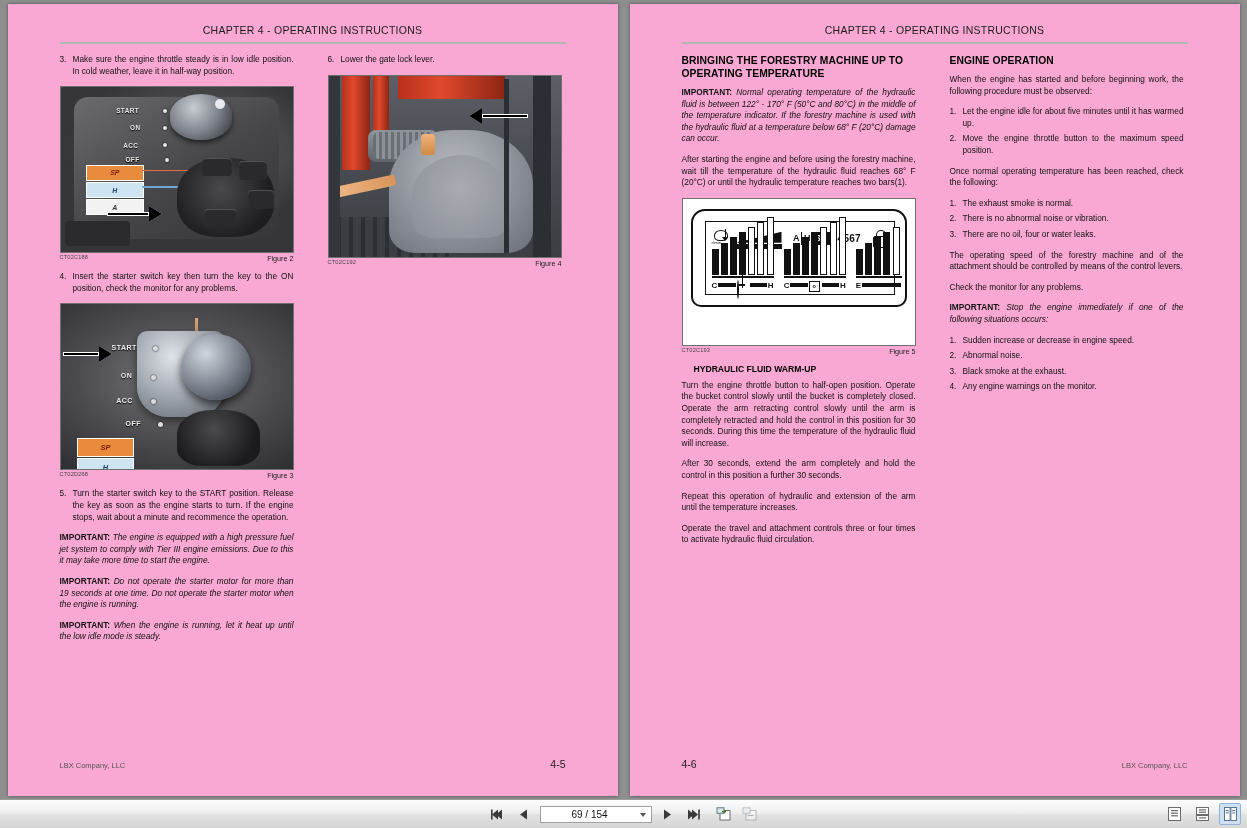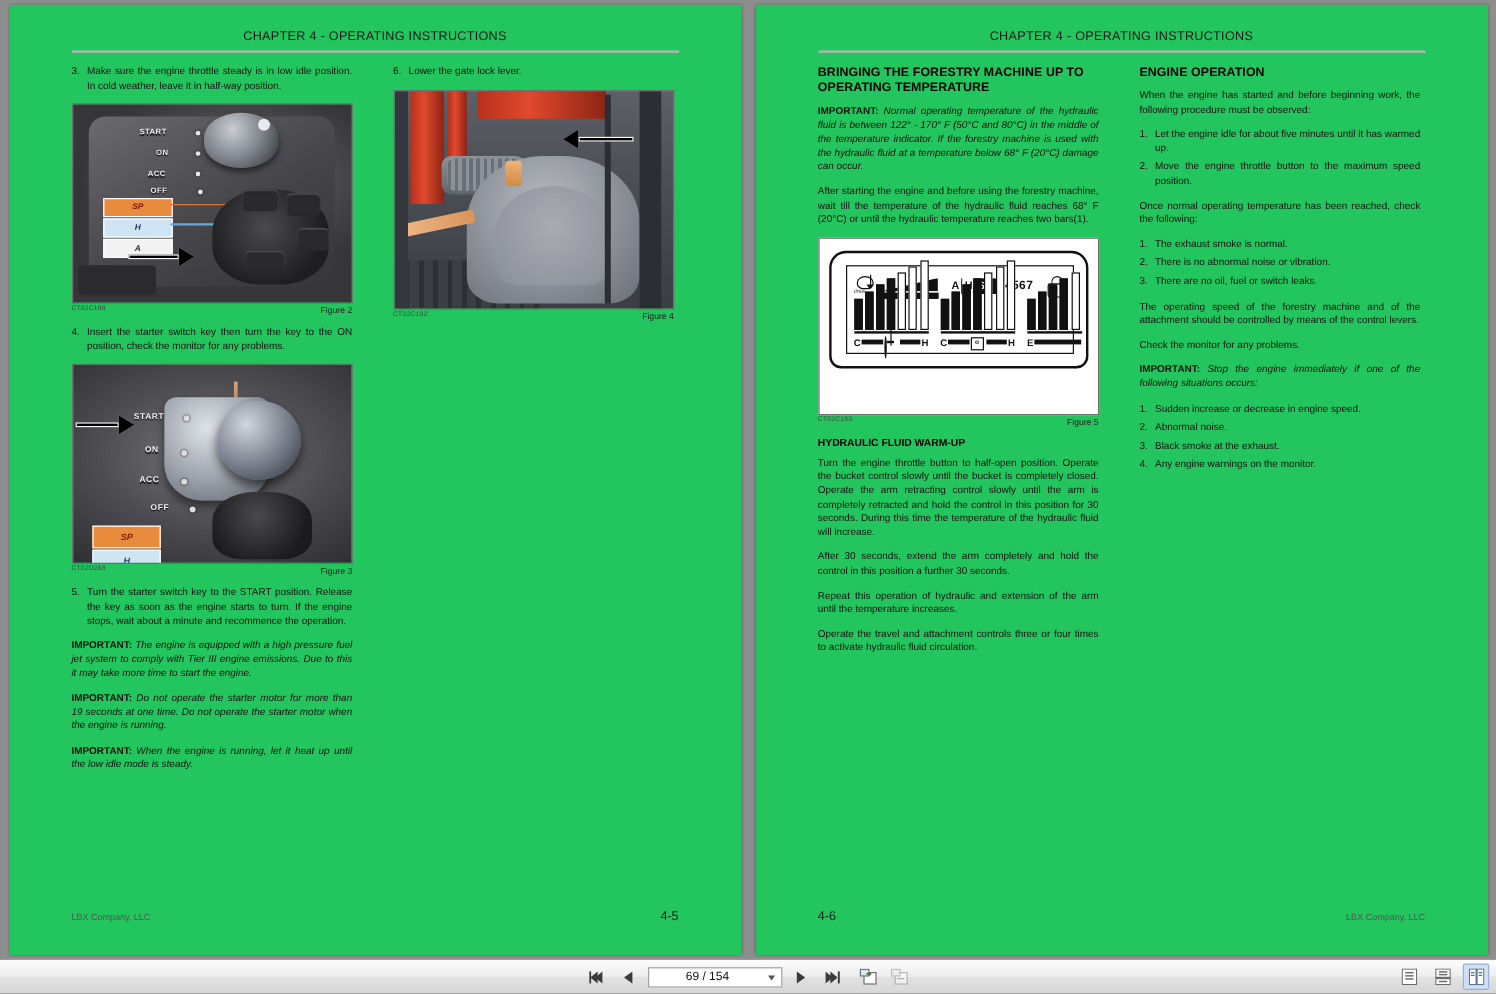--- a/index.html
+++ b/index.html
@@ -15,21 +15,21 @@
   #viewer {
     position: absolute; left: 0; top: 0; width: 1247px; height: 800px;
     background: #8e8e8e;
     display: flex; flex-direction: row;
     justify-content: center; align-items: flex-start;
     gap: 12px;
   }
   .page {
     position: relative;
     width: 610px; height: 792px;
-    background: #22c55e;
+    background: #f9a8d4;
     box-shadow: 0 0 3px rgba(0,0,0,.45);
     margin-top: 4px;
     overflow: hidden;
   }
   .page-inner { position: absolute; left: 0; top: 0; right: 0; bottom: 0; }
 
   
   .pg-header {
     position: absolute; left: 52px; right: 52px; top: 20px;
     text-align: center;
@@ -67,21 +67,21 @@
   .num-list li .n { position: absolute; left: 0; top: 0; }
   .num-list.tight li { margin-bottom: 4px; }
   .imp { font-weight: bold; }
   .ital { font-style: italic; }
   h2.sect {
     margin: 0 0 7px 0;
     font-size: 10.3px; font-weight: bold; line-height: 13px;
     color: #000; letter-spacing: .1px;
   }
   h3.sub {
-    margin: 0 0 6px 0;
+    margin: 0 0 6px 12px;
     font-size: 8.6px; font-weight: bold; color: #000;
   }
 
   
   figure.fig { margin: 0 0 8px 0; position: relative; }
   .fig-img { width: 234px; height: 167px; position: relative; overflow: hidden;
              border: 1px solid #6f6f6f; box-sizing: border-box; }
   .fig-cap {
     display: flex; justify-content: space-between; align-items: flex-start;
     margin-top: 1px;
@@ -611,21 +611,21 @@
               <li>
                 <span class="n">1.</span>
                 <span>The exhaust smoke is normal.</span>
               </li>
               <li>
                 <span class="n">2.</span>
                 <span>There is no abnormal noise or vibration.</span>
               </li>
               <li>
                 <span class="n">3.</span>
-                <span>There are no oil, fuel or switch leaks.</span>
+                <span>There are no oil, four or water leaks.</span>
               </li>
             </ul>
 
             <p class="body">The operating speed of the forestry machine and of the attachment should be controlled by means of the control levers.</p>
             <p class="body">Check the monitor for any problems.</p>
 
             <p class="body">
               <span class="imp">IMPORTANT:</span>
               <span class="ital">Stop the engine immediately if one of the following situations occurs:</span>
             </p>

